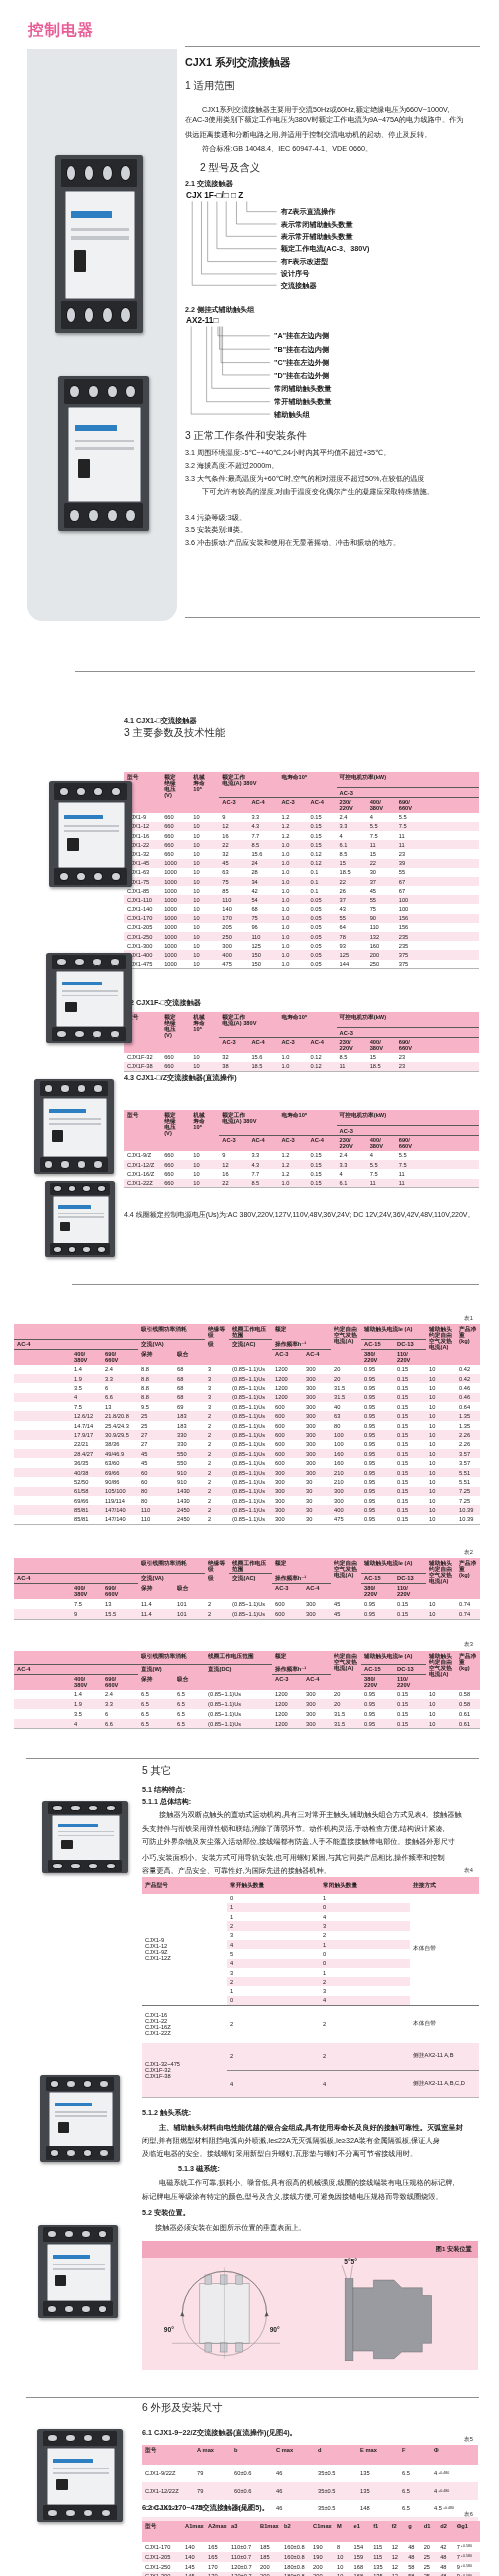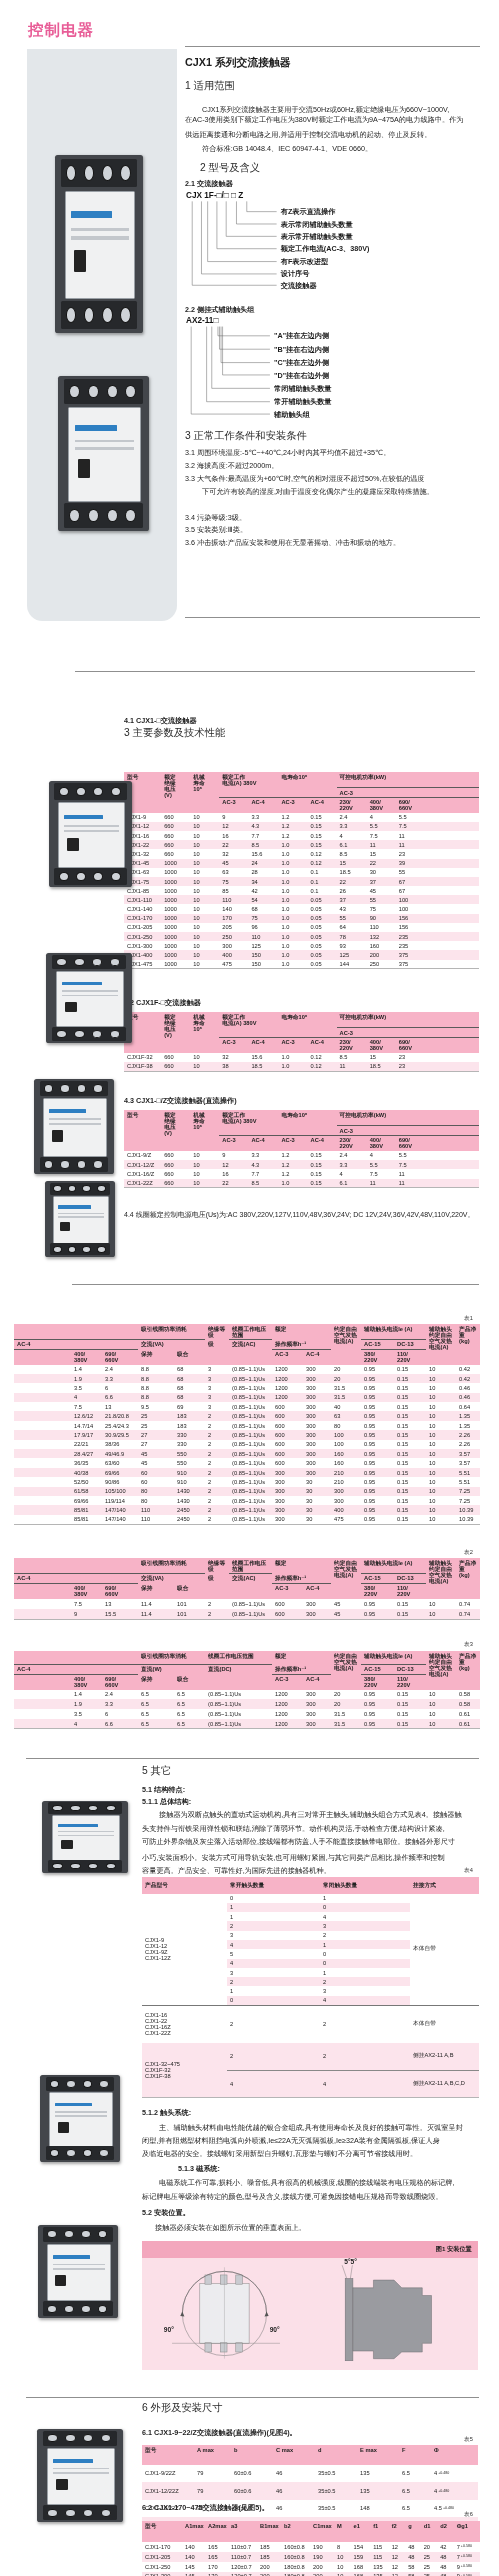--- a/index.html
+++ b/index.html
@@ -439,21 +439,21 @@
             <td>18.5</td>
             <td>1.0</td>
             <td>0.12</td>
             <td>11</td>
             <td>18.5</td>
             <td>23</td>
           </tr>
         </tbody>
       </table>
     </div>
-  <div class="abs h3" style="left:124px;top:1096px;">4.3 CJX1-□/Z交流接触器(直流操作)</div>
+  <div class="abs h3" style="left:124px;top:1073px;">4.3 CJX1-□/Z交流接触器(直流操作)</div>
   <div class="abs" style="left:124px;top:1110px;width:355px;" id="tbl-t43">
       <table class="spec">
         <colgroup>
           <col style="width: 37px;">
           <col style="width: 29px;">
           <col style="width: 29px;">
           <col style="width: 29px;">
           <col style="width: 30px;">
           <col style="width: 29px;">
           <col style="width: 29px;">
@@ -1210,21 +1210,21 @@
           <tr style="height: 27px;">
             <td style="background: rgb(252, 228, 236); border-top: 0.5px solid rgb(136, 136, 136);">4</td>
             <td style="background: rgb(252, 228, 236); border-top: 0.5px solid rgb(136, 136, 136);">4</td>
             <td style="background: rgb(252, 228, 236); border-top: 0.5px solid rgb(136, 136, 136);">侧挂AX2-11 A,B,C,D</td>
           </tr>
         </tbody>
       </table>
     </div>
 
   <div class="abs h3" style="left:142px;top:2108px;">5.1.2 触头系统:</div>
-  <div class="abs body" style="left:159px;top:2121px;">主、辅助触头材料由电性能优越的银合金组成,具有使用寿命长及良好的接触可靠性。灭弧室呈封</div>
+  <div class="abs body" style="left:159px;top:2121px;font-weight:bold;">主、辅助触头材料由电性能优越的银合金组成,具有使用寿命长及良好的接触可靠性。灭弧室呈封</div>
   <div class="abs body" style="left:142px;top:2134px;">闭型,并有阻燃型材料阻挡电弧向外喷溅,Ie≤22A无灭弧隔弧板,Ie≥32A装有金属隔弧板,保证人身</div>
   <div class="abs body" style="left:142px;top:2147px;">及临近电器的安全。接线螺钉采用新型自升螺钉,瓦形垫与螺钉不分离可节省接线用时。</div>
   <div class="abs h3" style="left:142px;top:2164px;padding-left:36px;">5.1.3 磁系统:</div>
   <div class="abs body" style="left:159px;top:2176px;">电磁系统工作可靠,损耗小、噪音低,具有很高的机械强度,线圈的接线端装有电压规格的标记牌,</div>
   <div class="abs body" style="left:142px;top:2190px;">标记牌电压等级涂有特定的颜色,型号及含义,接线方便,可避免因接错电压规格而导致线圈烧毁。</div>
   <div class="abs h3" style="left:142px;top:2208px;">5.2 安装位置。</div>
   <div class="abs body" style="left:155px;top:2221px;">接触器必须安装在如图所示位置的垂直表面上。</div>
 
   <div class="fig-head" style="left:142px;top:2241px;width:336px;height:16.5px;">图1 安装位置</div>
   <div class="fig-body" style="left:142px;top:2258px;width:336px;height:112px;">

